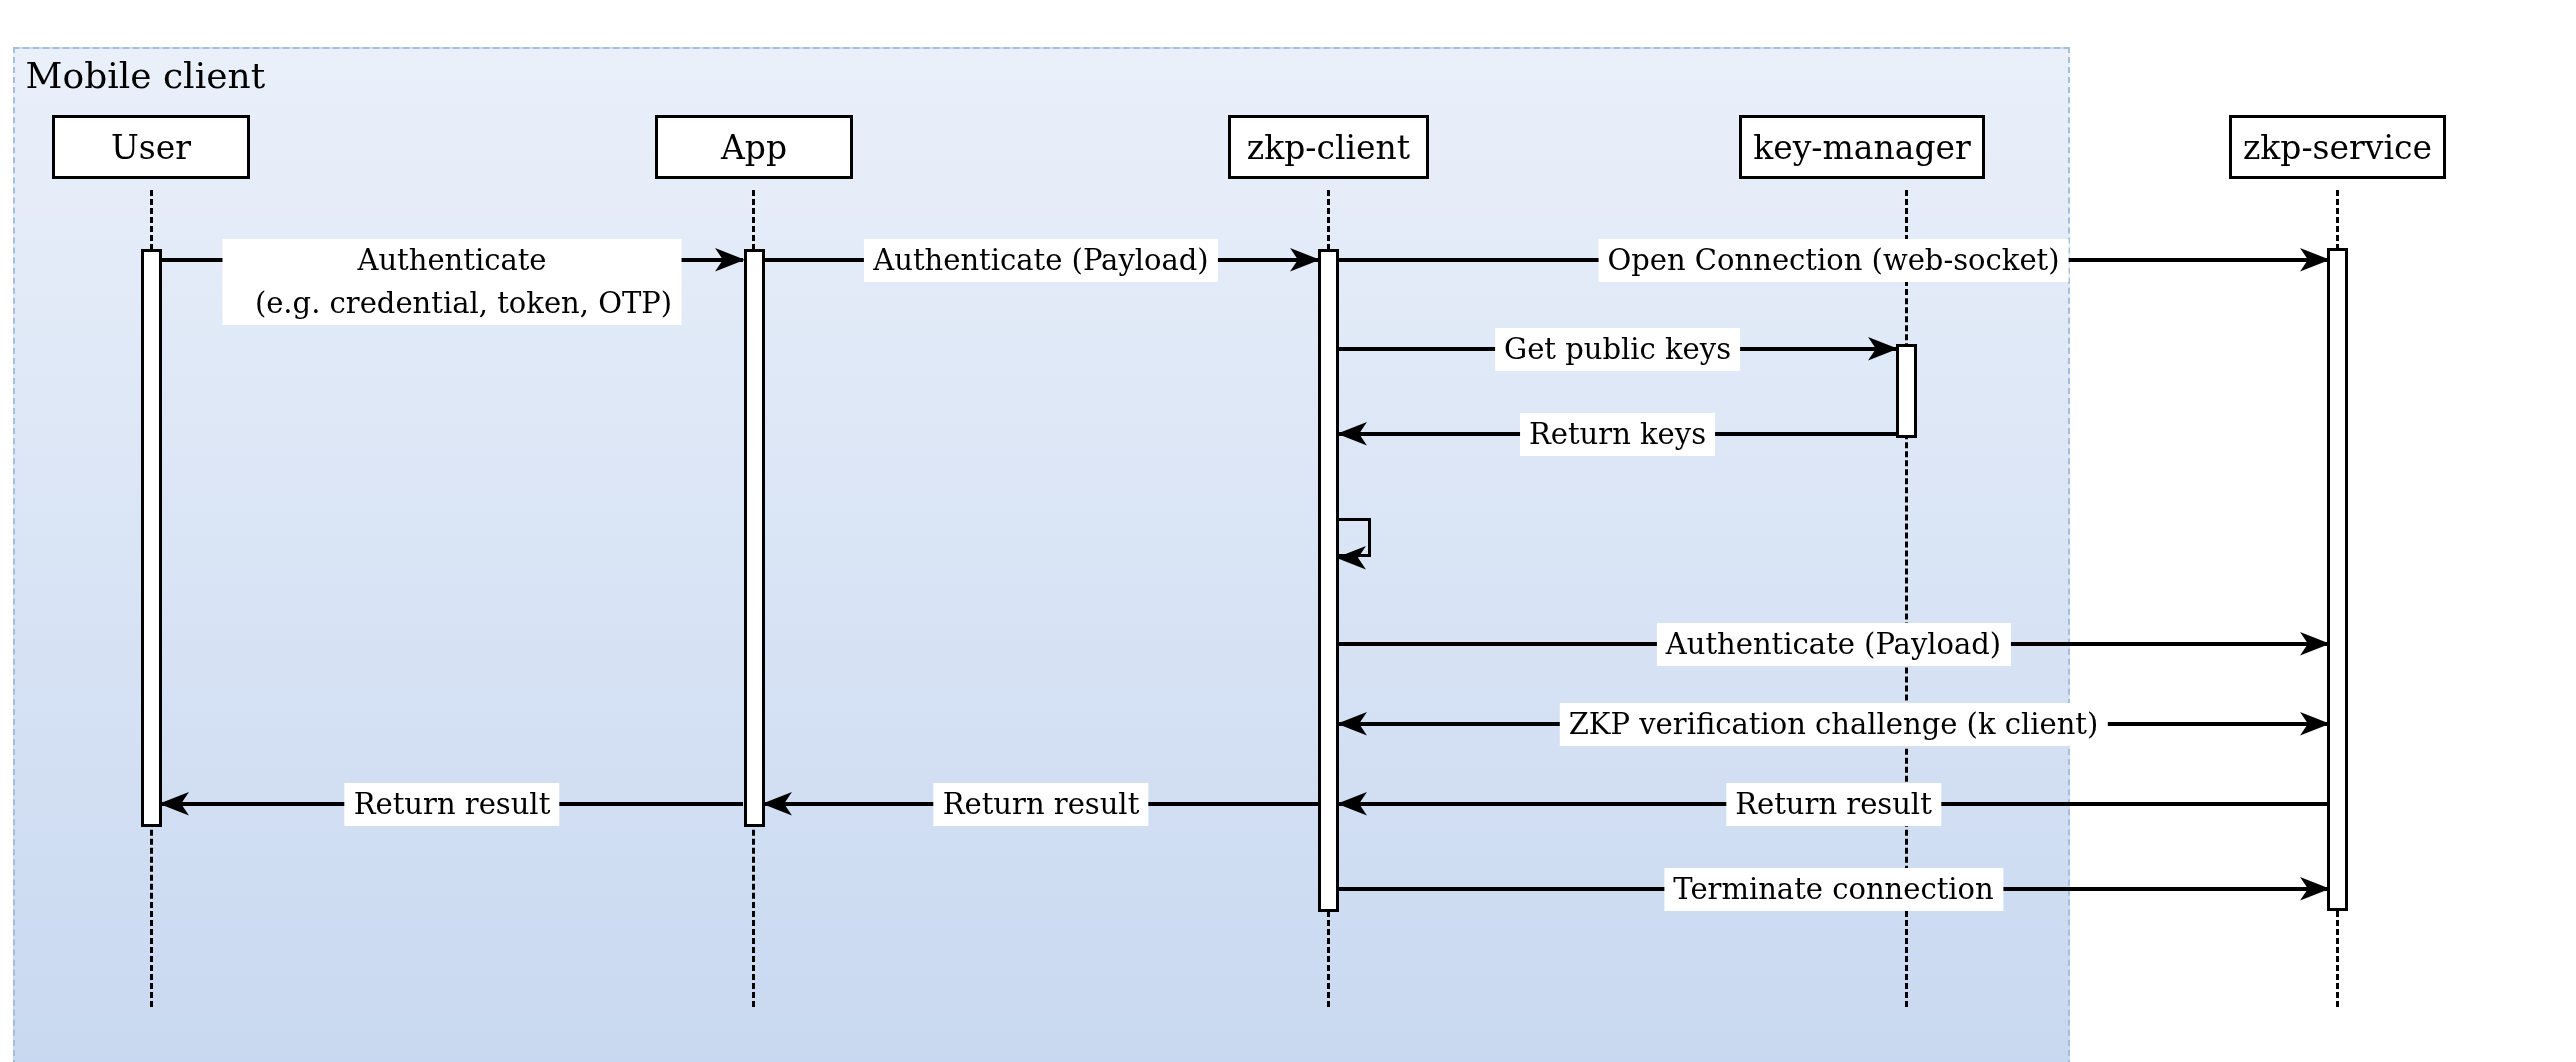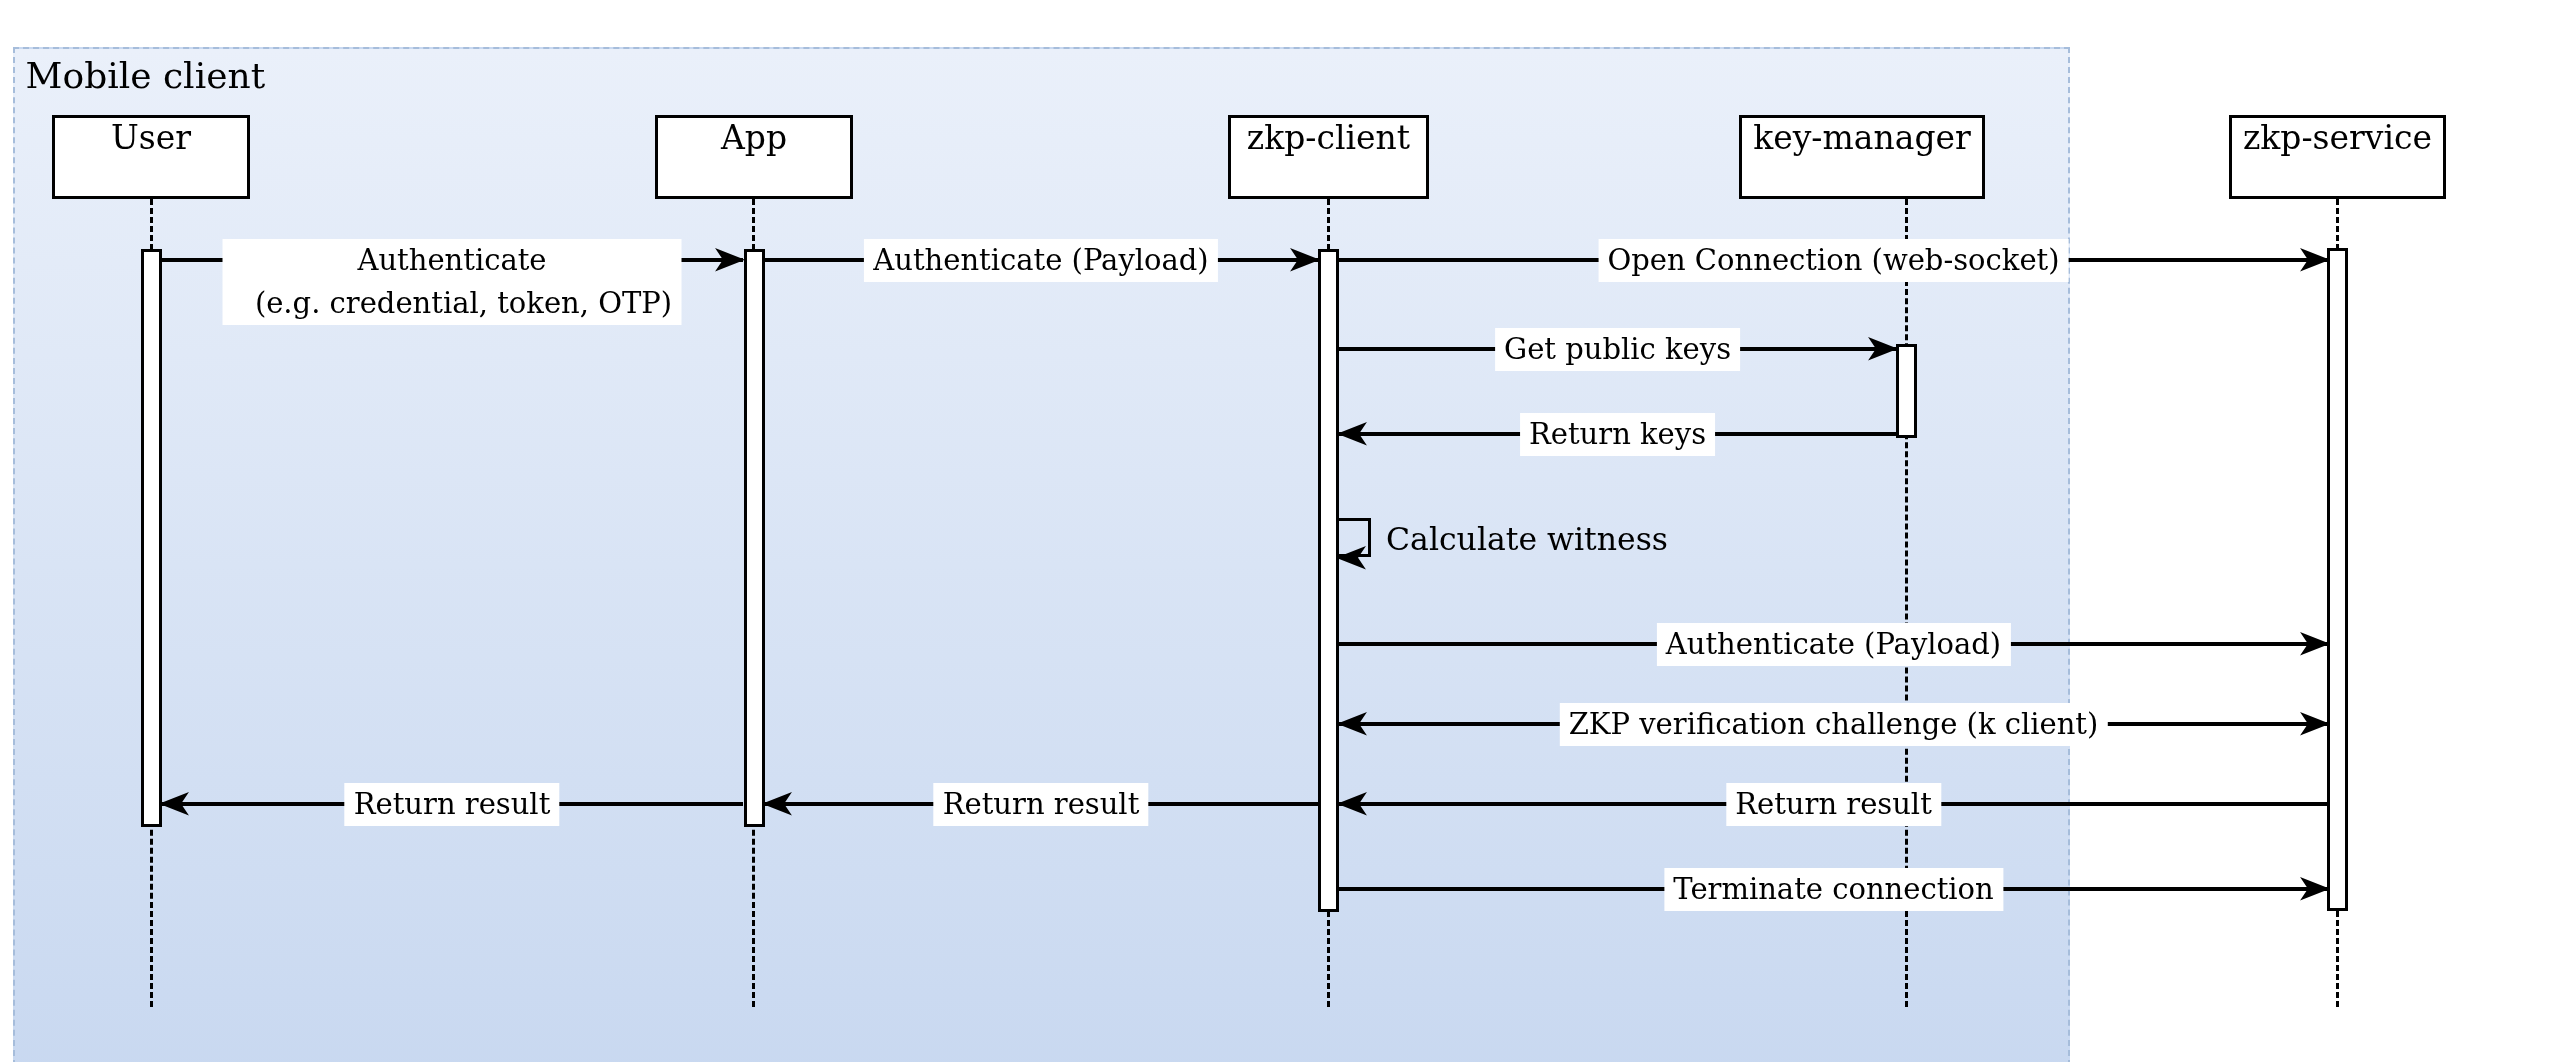--- a/index.html
+++ b/index.html
@@ -19,23 +19,23 @@
     border-color:var(--backend-border,#b6cfad);
     background:linear-gradient(180deg,var(--backend-bg-top,#edf3ec) 0%,var(--backend-bg-bottom,#e9f1e7) 100%);
   }
   .group-title{position:absolute;left:11px;top:4.7px;font-size:36px;line-height:44px;white-space:nowrap;}
   
   .lifeline{position:absolute;width:0;border-left:3.1px dashed #000;}
   
   .bar{position:absolute;box-sizing:border-box;width:20.5px;background:#fff;border:3.9px solid #000;}
   
   .pbox{
-    position:absolute;top:115px;height:84px;box-sizing:border-box;
+    position:absolute;top:115px;height:64px;box-sizing:border-box;
     background:#fff;border:3.9px solid #000;
-    display:flex;align-items:flex-start;justify-content:center;
+    display:flex;align-items:center;justify-content:center;
     font-size:33px;white-space:nowrap;z-index:6;
   }
   
   .msg{position:absolute;height:0;z-index:4;}
   .msg-line{position:absolute;left:0;right:0;top:-1.6px;height:3.1px;background:#000;}
   .head{position:absolute;width:30px;height:23.6px;top:-11.8px;}
   .head-r{right:-1.6px;}
   .head-l{left:-1.6px;transform:scaleX(-1);}
   .msg-label{
     position:absolute;left:50%;transform:translateX(-50%);top:-21px;
@@ -112,21 +112,20 @@
         <polygon points="0,0 38,15 0,30 10,15" fill="#000"></polygon>
       </svg>
     <div class="msg-label">Return keys</div>
   </div>
 
   <div class="self-loop">
     <svg class="head" viewBox="0 0 38 30">
         <polygon points="0,0 38,15 0,30 10,15" fill="#000"></polygon>
       </svg>
   </div>
-  <div class="self-label">Calculate witness</div>
 
   <div class="msg" style="left:1339px;top:644px;width:989px;">
     <div class="msg-line"></div>
     <svg class="head head-r" viewBox="0 0 38 30">
         <polygon points="0,0 38,15 0,30 10,15" fill="#000"></polygon>
       </svg>
     <div class="msg-label">Authenticate (Payload)</div>
   </div>
 
   <div class="msg" style="left:1339px;top:724px;width:989px;">

